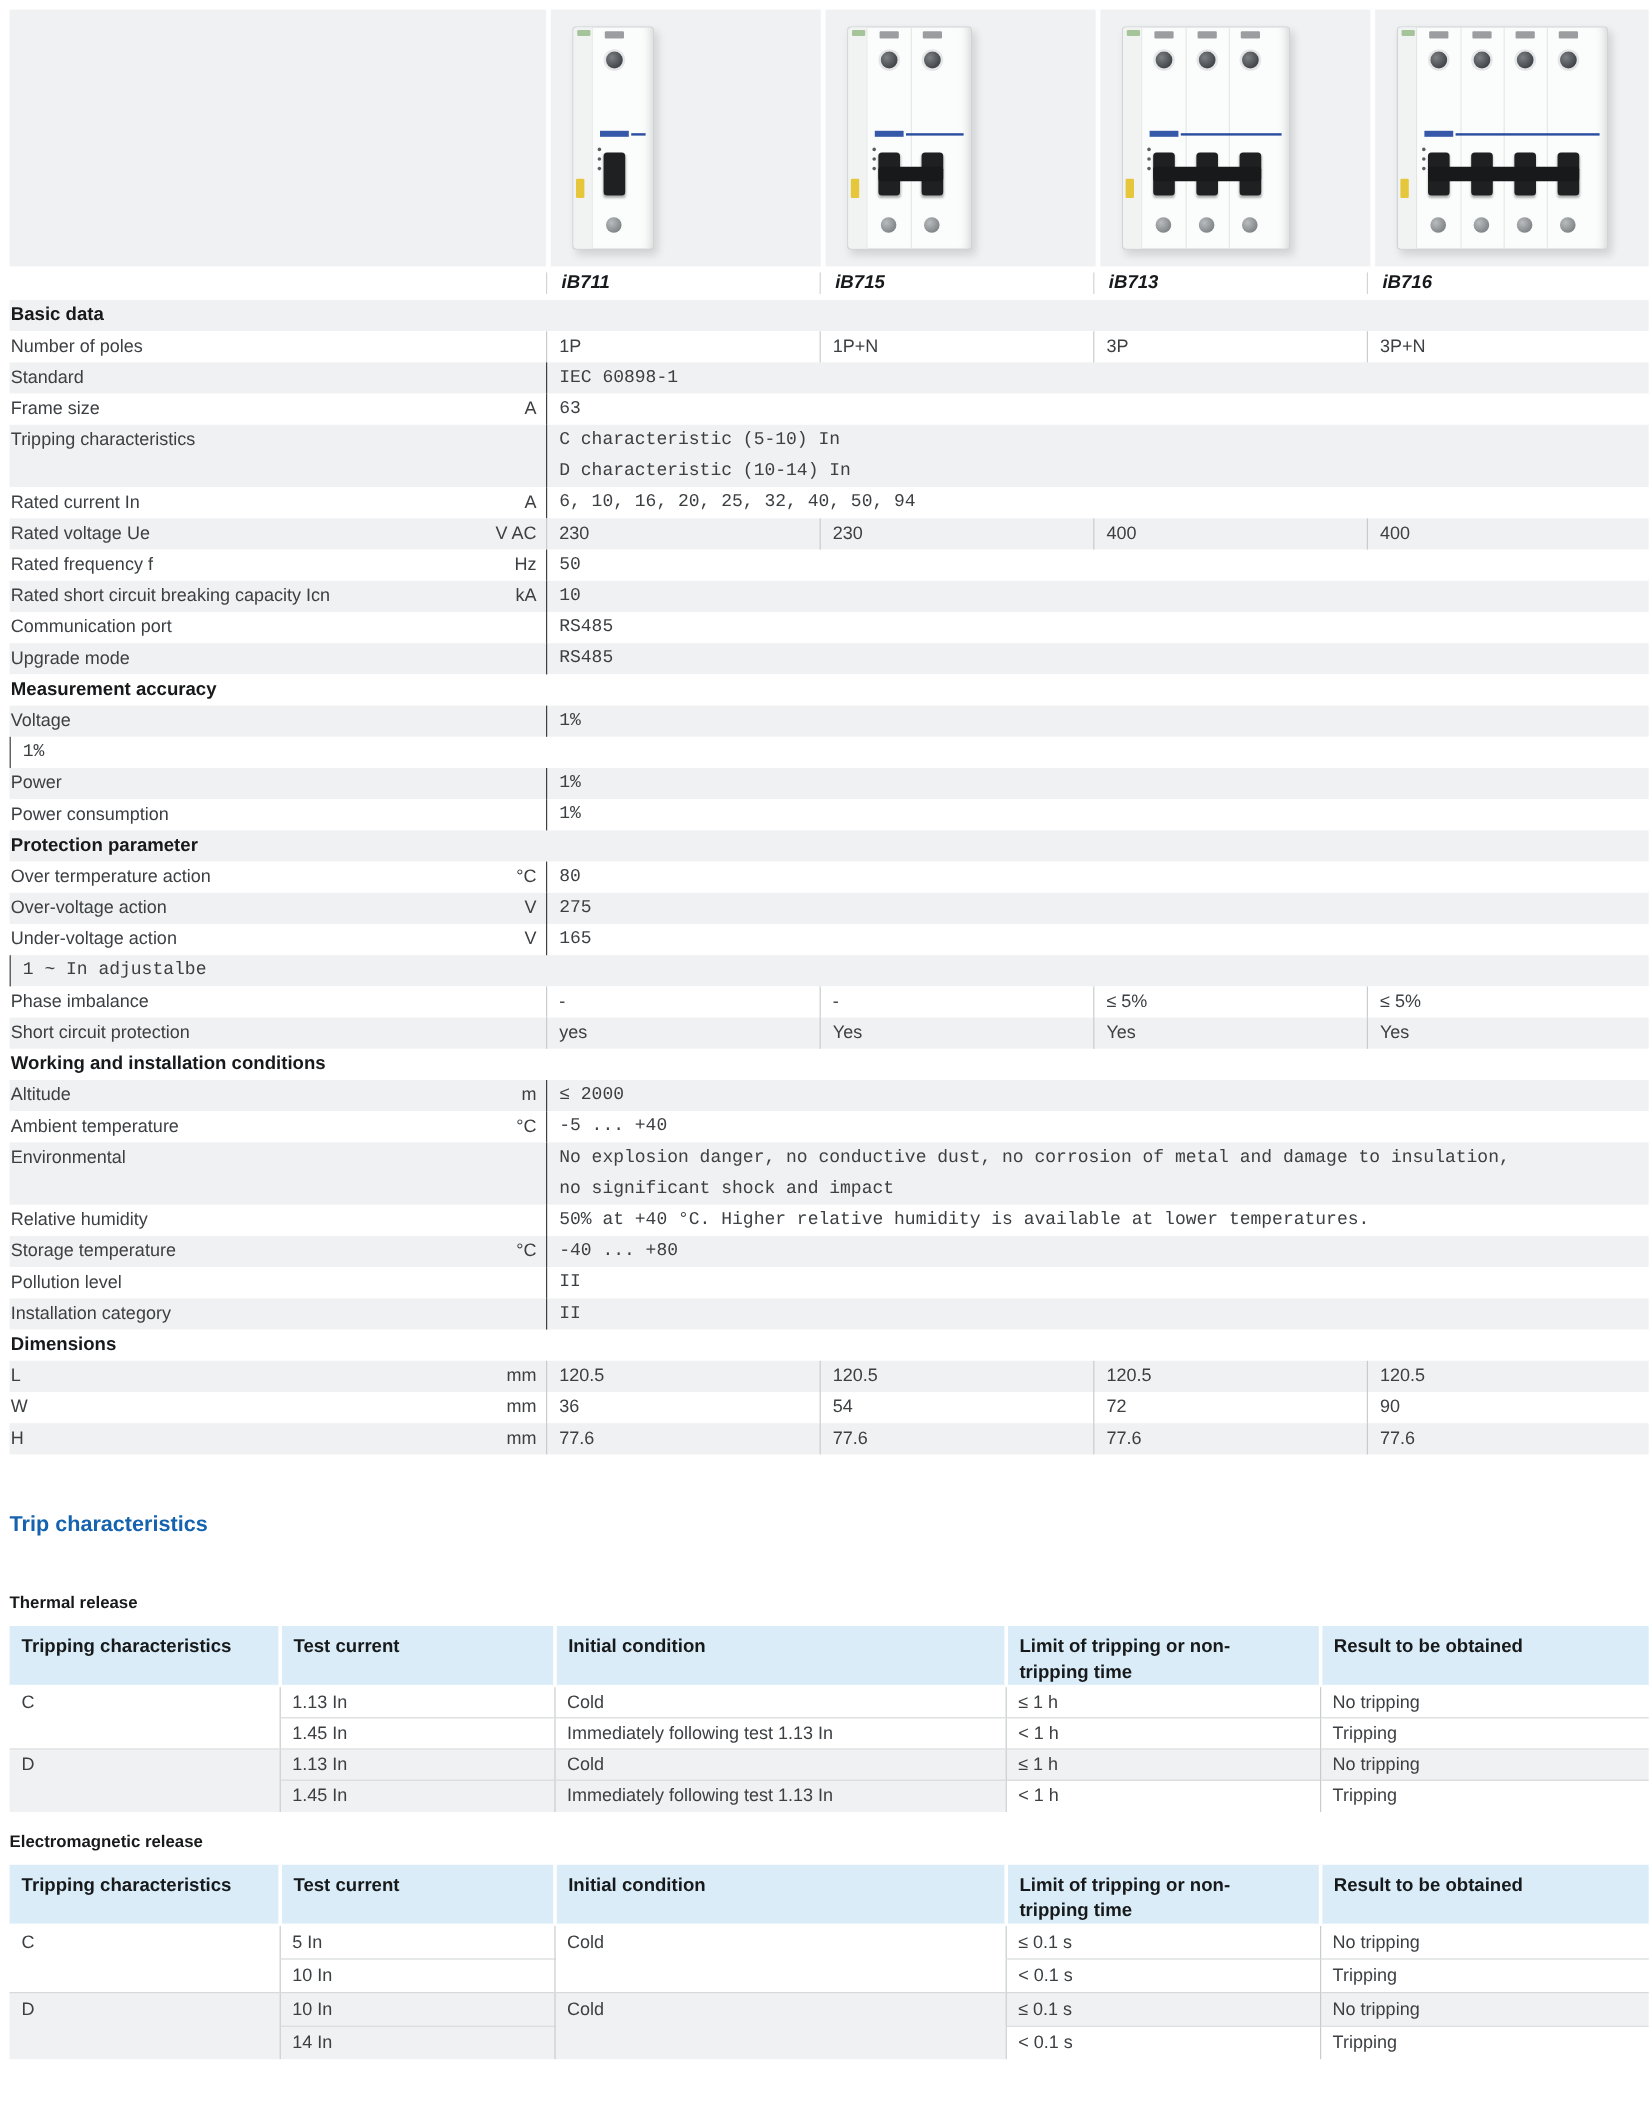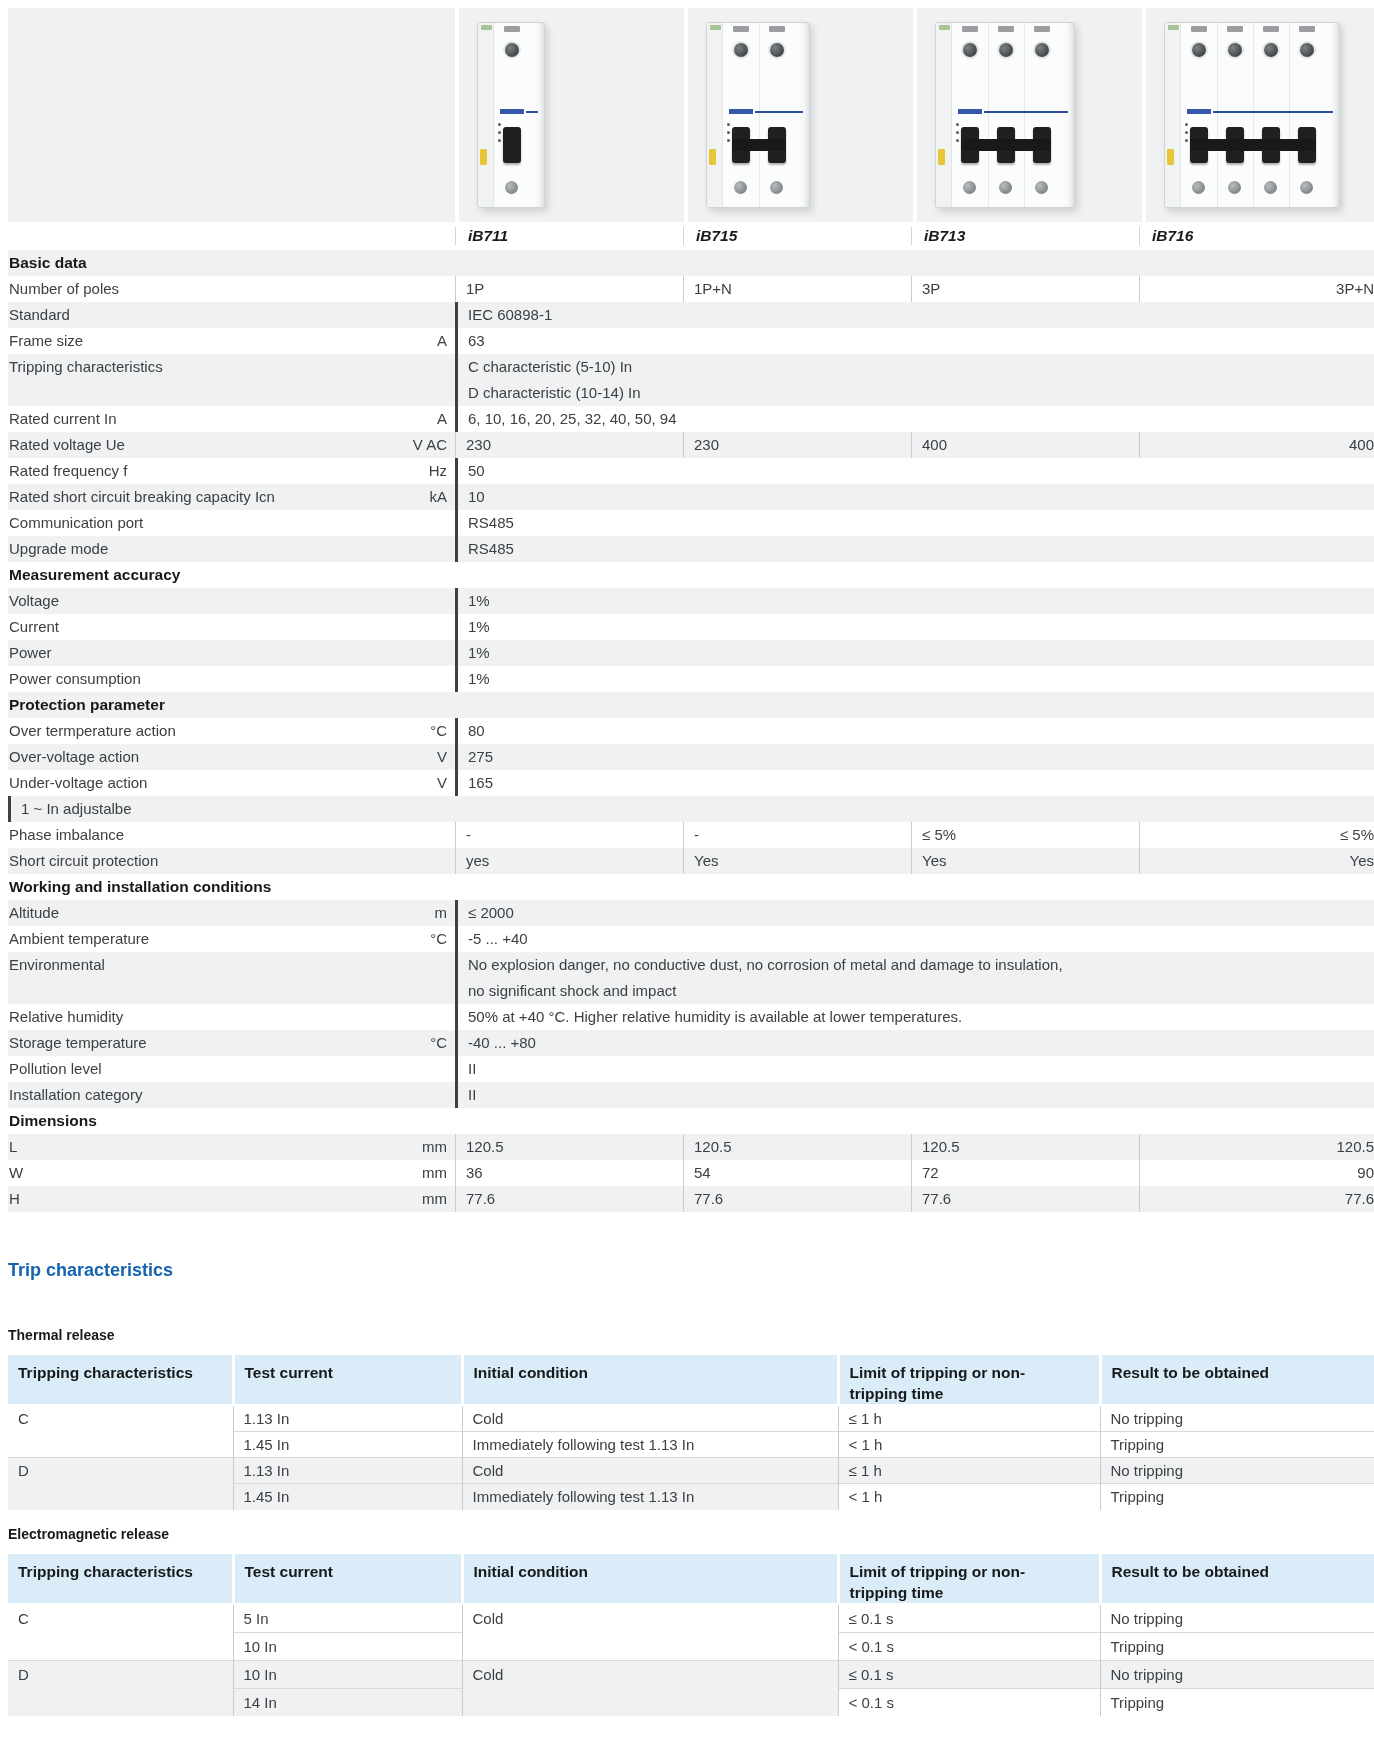--- a/index.html
+++ b/index.html
@@ -42,24 +42,24 @@
   
   .spec{margin-left:8px;width:1366px;}
   .srow{display:flex;min-height:26px;line-height:26px;box-sizing:border-box;}
   .srow.g{background:#eff1f2;}
   .srow.w{background:#fff;}
   .lcell{width:447px;flex:0 0 auto;display:flex;justify-content:space-between;
          padding-left:1px;box-sizing:border-box;}
   .slabel{white-space:nowrap;}
   .sunit{padding-right:8px;color:#3d4043;}
   .lcell.sect .slabel{font-weight:bold;color:#17191b;font-size:15.5px;}
-  .vspan{flex:1 1 auto;border-left:3px solid #404040;padding-left:10px;box-sizing:border-box;}
+  .vspan{flex:1 1 auto;border-left:1px solid #404040;padding-left:10px;box-sizing:border-box;font-family:Liberation Mono, monospace;}
   .vline{display:block;}
   .vcol{width:228px;flex:0 0 auto;border-left:1px solid #c9cccd;padding-left:10px;box-sizing:border-box;}
-  .vcol.last{flex:1 1 auto;width:auto;text-align:right;}
+  .vcol.last{flex:1 1 auto;width:auto;}
   .vnone{flex:1 1 auto;}
 
   
   .trip-title{margin:48px 0 0 8px;font-size:18px;font-weight:bold;}
   .rel-label{margin:46px 0 0 8px;font-size:14px;font-weight:bold;color:#17191b;}
   .rel-label.em{margin-top:16px;}
   table.trip{border-collapse:collapse;table-layout:fixed;width:1366px;margin:12px 0 0 8px;}
   table.trip col.c1{width:225px;} table.trip col.c2{width:229px;}
   table.trip col.c3{width:376px;} table.trip col.c4{width:262px;}
   table.trip col.c5{width:274px;}
@@ -277,23 +277,20 @@
       </div>
       <div class="vnone"></div>
     </div>
     <div class="srow g">
       <div class="lcell">
         <div class="slabel">Voltage</div>
       </div>
       <div class="vspan">1%</div>
     </div>
     <div class="srow w">
-      <div class="lcell">
-        <div class="slabel">Current</div>
-      </div>
       <div class="vspan">1%</div>
     </div>
     <div class="srow g">
       <div class="lcell">
         <div class="slabel">Power</div>
       </div>
       <div class="vspan">1%</div>
     </div>
     <div class="srow w">
       <div class="lcell">

